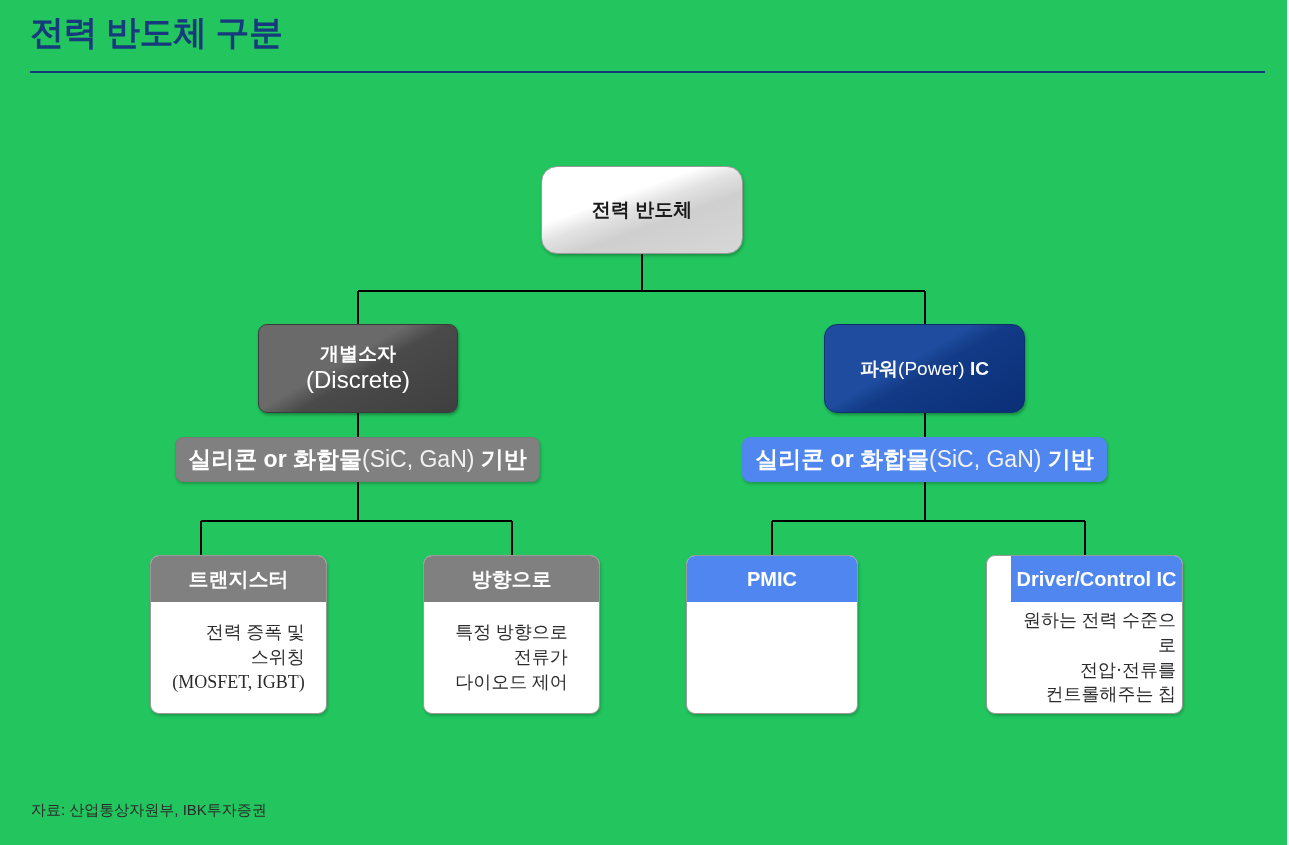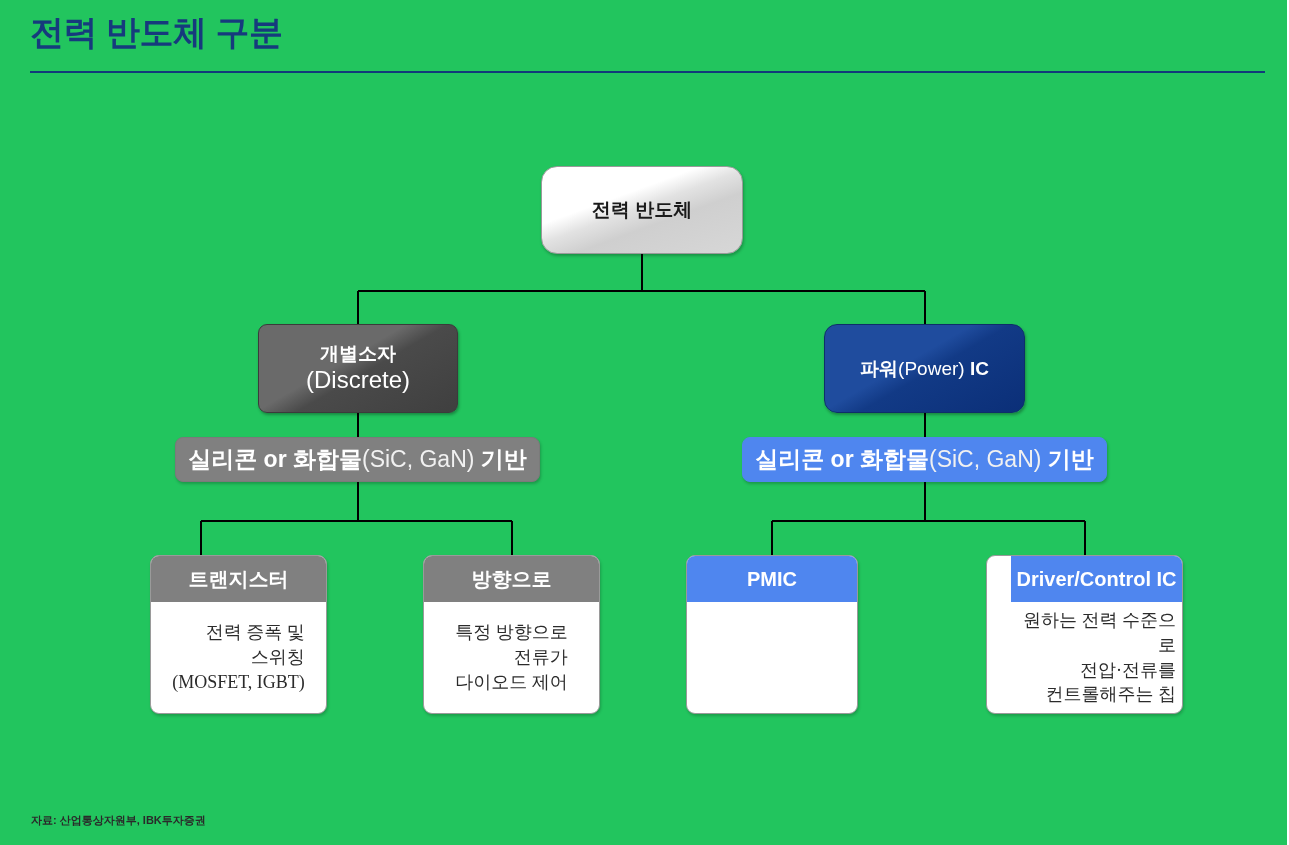--- a/index.html
+++ b/index.html
@@ -182,25 +182,24 @@
   .leaf-1 { left: 113px; top: 555px; width: 177px; height: 159px; margin-left: 37px; }
   .leaf-2 { left: 423px; top: 555px; width: 177px; height: 159px; }
   .leaf-3 { left: 686px; top: 555px; width: 172px; height: 159px; }
   .leaf-4 { left: 986px; top: 555px; width: 197px; height: 159px; padding-left: 24px; }
 
   
   .source-note {
     position: absolute;
     left: 31px;
     top: 801px;
-    font-size: 11px;
-    font-weight: bold;
+    font-size: 15px;
+    font-weight: normal;
     color: #2a2a2a;
     white-space: nowrap;
-    margin-top: 12px;
   }
 </style>
 </head>
 <body>
 
 <div id="page">
 
   <div class="page-title">전력 반도체 구분</div>
   <div class="title-rule"></div>
 

